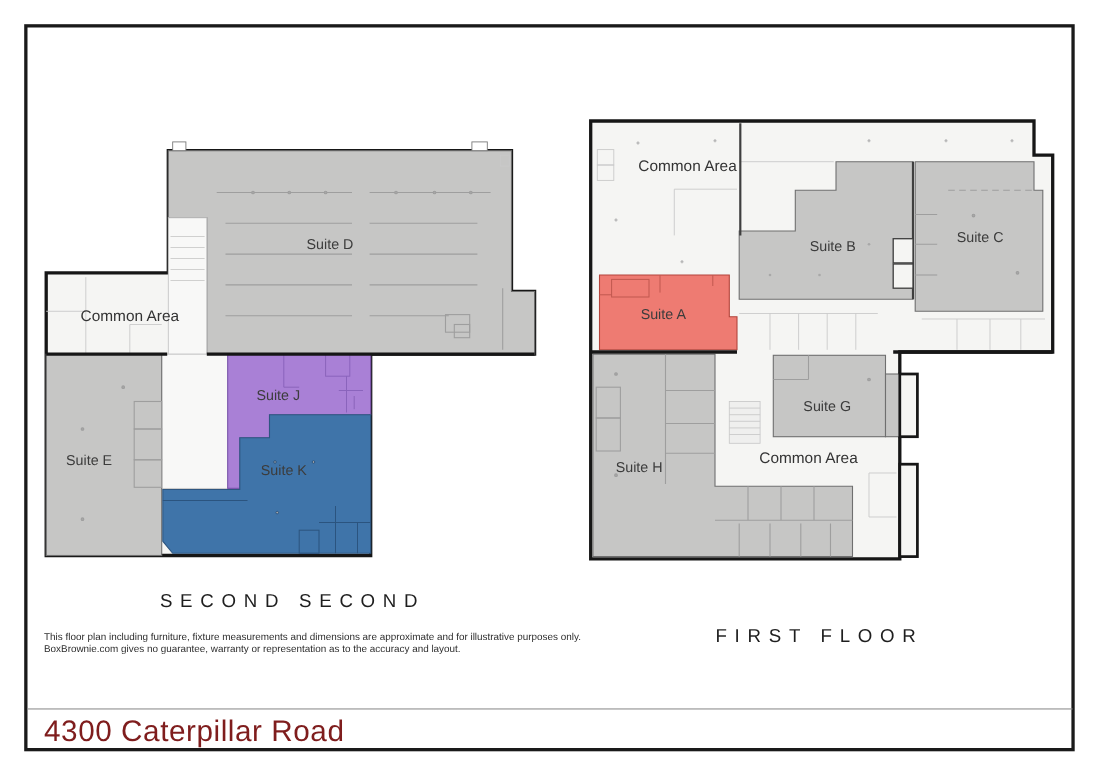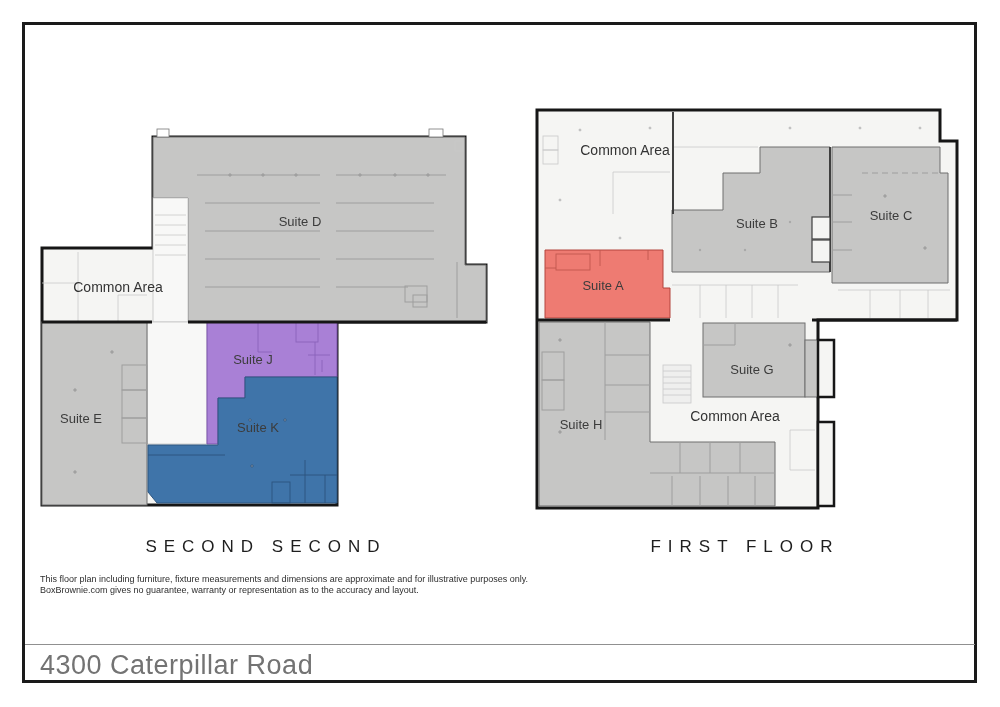--- a/index.html
+++ b/index.html
@@ -14,21 +14,21 @@
   .plan{position:absolute;}
   .floor-title{
     position:absolute;top:537px;width:300px;text-align:center;
     font-size:17px;letter-spacing:7px;color:#1e1e1e;font-weight:500;white-space:nowrap;
   }
   .disclaimer{
     position:absolute;left:40px;top:574px;font-size:9px;line-height:11px;color:#2e2e2e;
   }
   .divider{position:absolute;left:25px;top:644px;width:950px;height:1px;background:#909090;}
   .address{
-    position:absolute;left:40px;top:650px;font-size:27px;color:#737373;letter-spacing:0.5px;
+    position:absolute;left:40px;top:650px;font-size:27px;color:#7f1d1d;letter-spacing:0.5px;
   }
   
   .shell{stroke:#161616;stroke-width:3;stroke-linejoin:miter;}
   .suite{stroke:#6f6f6f;stroke-width:1;}
   .suite-a{stroke:#b3453c;}
   .suite-j{stroke:#7c55ad;}
   .suite-k{stroke:#2e5680;}
   .corridor{fill:#f8f8f7;stroke:#c4c4c4;stroke-width:0.8;}
   .wall-thick{stroke:#161616;stroke-width:3;fill:none;}
   .wall-dark{stroke:#3f3f3f;stroke-width:2;fill:none;}
@@ -265,21 +265,21 @@
   <text class="area-label" x="625" y="155">Common Area</text>
   <text class="suite-label" x="757" y="228">Suite B</text>
   <text class="suite-label" x="891" y="220">Suite C</text>
   <text class="suite-label" x="603" y="290">Suite A</text>
   <text class="suite-label" x="752" y="374">Suite G</text>
   <text class="suite-label" x="581" y="429">Suite H</text>
   <text class="area-label" x="735" y="421">Common Area</text>
 </svg>
 
 <div class="floor-title" style="left:116px;">SECOND SECOND</div>
-<div class="floor-title" style="left:595px;">FIRST FLOOR</div>
+<div class="floor-title" style="left:595px;margin-top:32px;">FIRST FLOOR</div>
 
 <div class="disclaimer">
   <div>This floor plan including furniture, fixture measurements and dimensions are approximate and for illustrative purposes only.</div>
   <div>BoxBrownie.com gives no guarantee, warranty or representation as to the accuracy and layout.</div>
 </div>
 
 <div class="divider"></div>
 <div class="address">4300 Caterpillar Road</div>
 
 </body></html>

